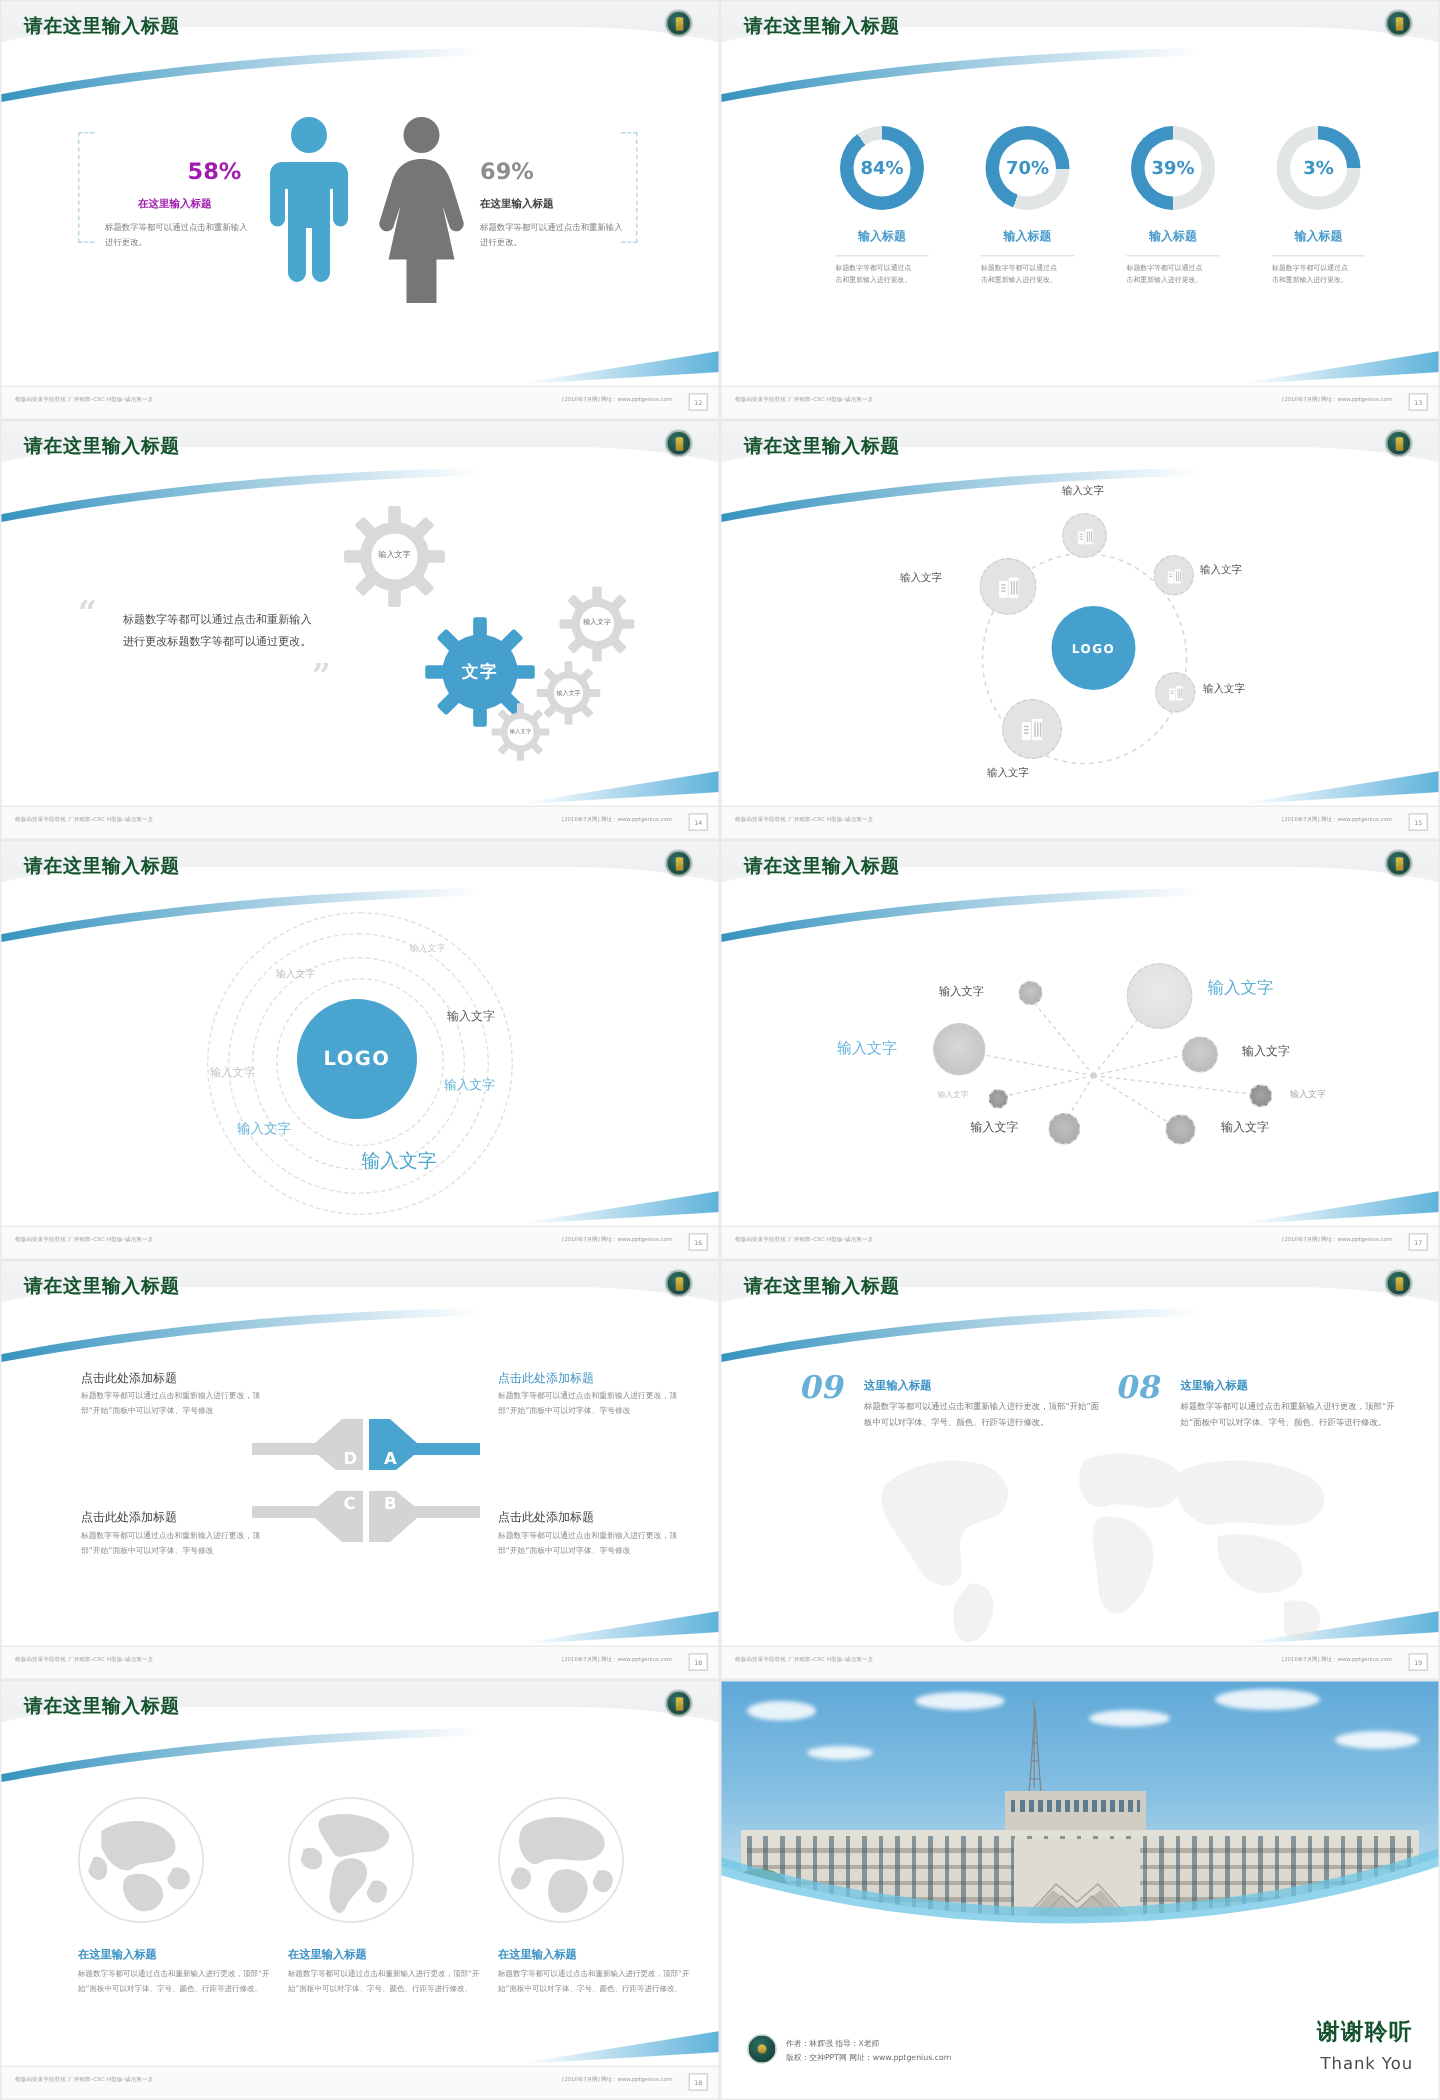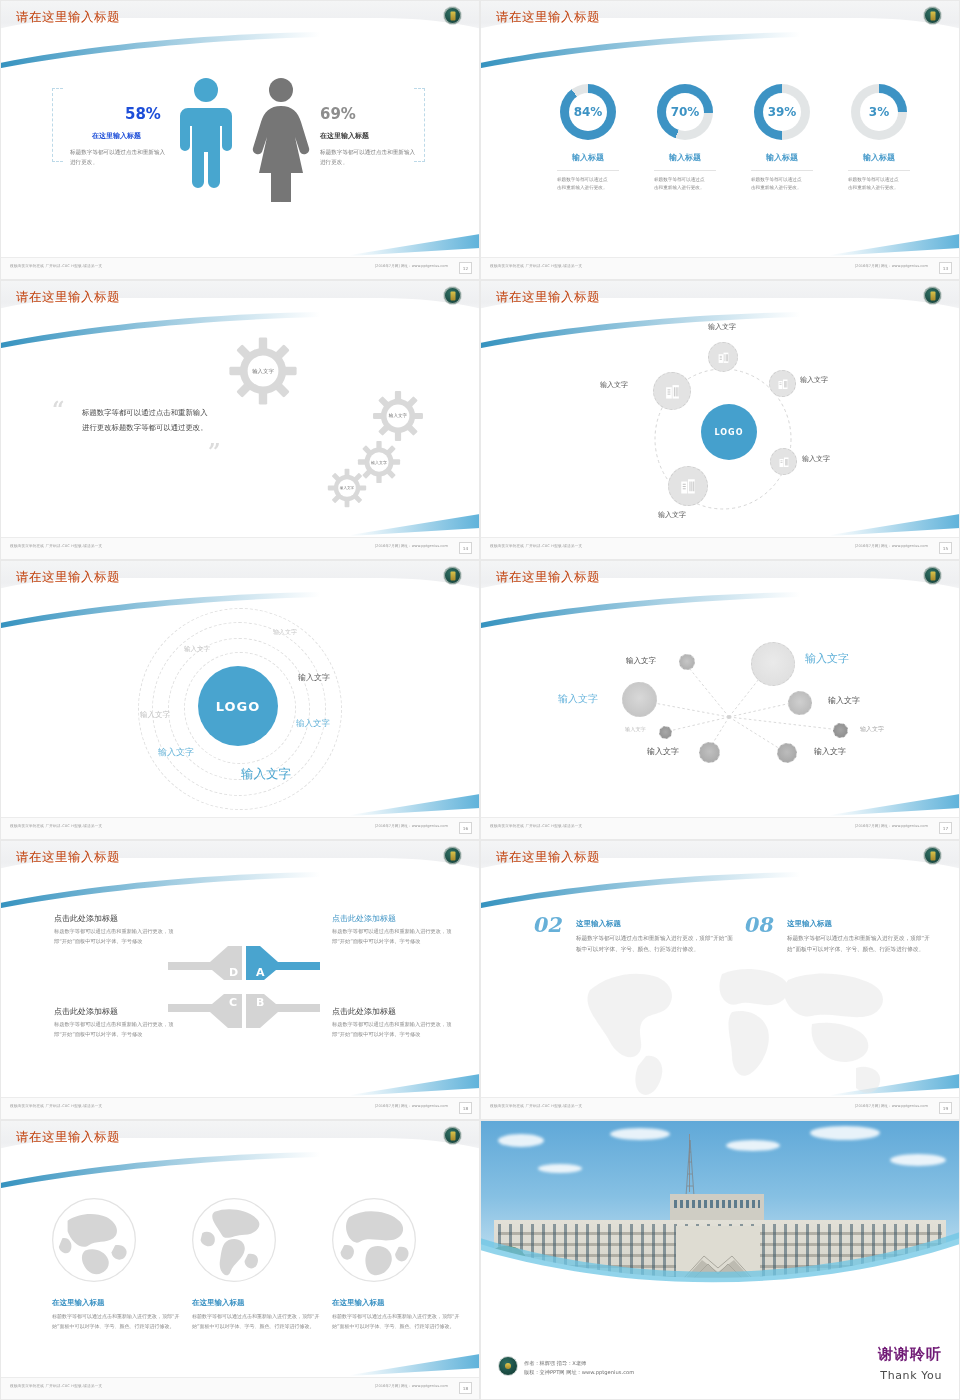--- a/index.html
+++ b/index.html
@@ -5,37 +5,37 @@
   html,body{margin:0;padding:0;background:#ffffff;}
   body{width:960px;height:1400px;font-family:"DejaVu Sans","Liberation Sans",sans-serif;overflow:hidden;}
   .grid{display:grid;grid-template-columns:480px 480px;grid-template-rows:repeat(5,280px);width:960px;height:1400px;}
   .slide{position:relative;width:480px;height:280px;background:#ffffff;overflow:hidden;box-sizing:border-box;}
   
   .slide::after{content:"";position:absolute;inset:0;border:1px solid #e9e9e9;pointer-events:none;}
   
   .hdr{position:absolute;left:0;top:0;width:480px;height:40px;}
   .hdr-bg{position:absolute;left:0;top:0;width:480px;height:38px;background:linear-gradient(180deg,#f4f5f6 0%,#eeeff1 60%,#fbfbfc 100%);}
   .hdr-curve{position:absolute;left:-40px;top:18px;width:560px;height:70px;background:#ffffff;border-radius:50%/100%;}
-  .title{position:absolute;left:16px;top:9px;font-size:12.5px;color:#c2410c;letter-spacing:.5px;font-weight:400;z-index:5;}
+  .title{position:absolute;left:16px;top:9px;font-size:12.5px;color:#14532d;letter-spacing:.5px;font-weight:700;z-index:5;}
   .badge{position:absolute;right:18px;top:6px;width:17px;height:17px;border-radius:50%;
          background:radial-gradient(circle at 40% 35%,#2f6f63 0%,#1d4f46 55%,#123a33 100%);
          border:1.4px solid #cfd6d4;box-shadow:0 0 0 1px #9fb0ab inset;z-index:6;}
   .badge i{position:absolute;left:50%;top:50%;transform:translate(-50%,-50%);width:5px;height:9px;border-radius:1px;
            background:linear-gradient(180deg,#d8c24a,#a8892a);display:block;}
   
   .sw-top{position:absolute;left:-10px;top:32px;width:330px;height:38px;overflow:hidden;}
   .sw-top svg{display:block;}
   .sw-bot{position:absolute;right:0;bottom:24px;width:130px;height:22px;overflow:hidden;}
   
   .ftr{position:absolute;left:0;bottom:0;width:480px;height:22px;background:#fafafa;border-top:1px solid #ececec;}
   .ftr-l{position:absolute;left:10px;top:6px;font-size:3.6px;color:#9a9a9a;letter-spacing:.2px;white-space:nowrap;}
   .ftr-r{position:absolute;right:32px;top:6px;font-size:3.6px;color:#9a9a9a;white-space:nowrap;}
   .pg{position:absolute;right:8px;top:4px;min-width:11px;height:10px;border:1px solid #d5d5d5;font-size:4.2px;color:#8b8b8b;
       display:flex;align-items:center;justify-content:center;background:#fff;}
-  .blue{color:#1d4ed8;}
+  .blue{color:#a21caf;}
   .grey{color:#8d8d8d;}
   .body-text{font-size:5.6px;line-height:1.75;color:#7d7d7d;}
   
   .person{position:absolute;}
   .ppl-pct{position:absolute;font-size:15px;font-weight:700;}
   .ppl-sub{position:absolute;font-size:7px;font-weight:700;}
   .dashbox{position:absolute;border:1px dashed #bcd9e8;}
   
   .donut{position:absolute;width:56px;height:56px;}
   .donut .ring{position:absolute;inset:0;border-radius:50%;}
@@ -68,21 +68,21 @@
   
   .glb-h{position:absolute;font-size:7.5px;font-weight:700;color:#3d93c4;}
   .glb-b{position:absolute;width:132px;font-size:5px;line-height:1.9;color:#8a8a8a;}
   
   .final{background:#fff;}
   .photo{position:absolute;left:0;top:0;width:480px;height:170px;overflow:hidden;}
   .sky{position:absolute;inset:0;background:linear-gradient(180deg,#5fa8d8 0%,#86c0e3 45%,#b9dbee 78%,#cfe6f3 100%);}
   .cloud{position:absolute;background:#fff;border-radius:50%;opacity:.85;filter:blur(1.4px);}
   .bldg-main{position:absolute;background:#d9d7cf;}
   .mast{position:absolute;background:#8a8f93;}
-  .thank-cn{position:absolute;right:18px;bottom:36px;font-size:15px;font-weight:700;color:#701a75;letter-spacing:1px;}
+  .thank-cn{position:absolute;right:18px;bottom:36px;font-size:15px;font-weight:700;color:#14532d;letter-spacing:1px;}
   .thank-en{position:absolute;right:18px;bottom:18px;font-size:11px;color:#4a4a4a;letter-spacing:.6px;}
   .cred{position:absolute;left:44px;bottom:22px;font-size:5.2px;line-height:1.85;color:#6d6d6d;white-space:nowrap;}
   .cred-badge{position:absolute;left:18px;bottom:24px;width:18px;height:18px;border-radius:50%;
        background:radial-gradient(circle at 40% 35%,#2f6f63 0%,#1d4f46 55%,#123a33 100%);border:1.4px solid #cfd6d4;}
   .cred-badge i{position:absolute;left:50%;top:50%;transform:translate(-50%,-50%);width:6px;height:6px;border-radius:50%;
        background:linear-gradient(180deg,#e0c84f,#a8892a);display:block;}
 </style>
 </head>
 <body>
 
@@ -224,20 +224,38 @@
         </svg>
       </div>
     <div class="sw-bot"><svg width="130" height="22" viewBox="0 0 130 22">
           <path d="M0,21 L130,0 L130,14 L0,22 Z" fill="url(#g2)"></path>
         </svg></div>
 
     <div class="qmark" style="left:52px;top:116px;">“</div>
     <div class="qmark" style="left:208px;top:158px;">”</div>
     <div style="position:absolute;left:82px;top:125px;width:128px;font-size:7.4px;line-height:2.05;color:#4a4a4a;">标题数字等都可以通过点击和重新输入进行更改标题数字等都可以通过更改。</div>
 
+    <div class="gear" style="left:282px;top:130px;width:76px;height:76px;">
+      <svg width="76" height="76" viewBox="0 0 100 100">
+          <g fill="#45a0cd">
+            <circle cx="50" cy="50" r="33"></circle>
+            <g>
+        <rect x="44" y="2" width="12" height="18" rx="2"></rect>
+              <rect x="44" y="80" width="12" height="18" rx="2"></rect>
+        <rect x="2" y="44" width="18" height="12" rx="2"></rect>
+              <rect x="80" y="44" width="18" height="12" rx="2"></rect>
+        <rect x="44" y="2" width="12" height="18" rx="2" transform="rotate(45 50 50)"></rect>
+        <rect x="44" y="80" width="12" height="18" rx="2" transform="rotate(45 50 50)"></rect>
+        <rect x="2" y="44" width="18" height="12" rx="2" transform="rotate(45 50 50)"></rect>
+        <rect x="80" y="44" width="18" height="12" rx="2" transform="rotate(45 50 50)"></rect>
+      </g>
+          </g>
+        </svg>
+      <div class="gear-lbl" style="color:#fff;font-size:11px;font-weight:700;letter-spacing:1px;">文字</div>
+    </div>
 
     <div class="gear" style="left:228px;top:336px;width:0;height:0;"></div>
 
     <div class="gear" style="left:228px;top:56px;width:70px;height:70px;">
       <svg width="70" height="70" viewBox="0 0 100 100">
           <g fill="#d9d9d9">
             <circle cx="50" cy="50" r="33"></circle>
         <rect x="44" y="2" width="12" height="18" rx="2"></rect>
             <rect x="44" y="80" width="12" height="18" rx="2"></rect>
         <rect x="2" y="44" width="18" height="12" rx="2"></rect>
@@ -599,21 +617,21 @@
         <path d="M18,40 C34,26 60,20 82,26 C96,30 104,42 98,54 C92,66 76,62 70,72 C64,84 74,96 66,104 C58,112 44,104 38,92 C30,76 8,56 18,40 Z"></path>
         <path d="M74,106 C84,104 92,112 90,124 C88,138 78,148 70,144 C62,140 62,126 66,116 Z"></path>
         <path d="M150,24 C168,16 196,18 210,28 C222,36 216,50 204,54 C190,58 178,50 166,54 C154,58 142,44 150,24 Z"></path>
         <path d="M160,62 C176,58 192,66 196,80 C200,96 190,116 178,124 C168,130 160,120 160,106 C160,92 152,72 160,62 Z"></path>
         <path d="M216,30 C240,20 276,22 300,34 C318,44 312,62 296,66 C280,70 258,62 240,66 C222,70 204,46 216,30 Z"></path>
         <path d="M240,74 C260,70 286,76 294,88 C302,102 288,112 272,112 C256,112 236,98 240,74 Z"></path>
         <path d="M284,118 C296,114 310,120 308,132 C306,144 292,146 284,138 Z"></path>
       </g>
     </svg>
 
-    <div class="bignum" style="left:54px;top:72px;">02</div>
+    <div class="bignum" style="left:54px;top:72px;">09</div>
     <div class="num-h" style="left:96px;top:79px;">这里输入标题</div>
     <div class="num-b" style="left:96px;top:93px;">标题数字等都可以通过点击和重新输入进行更改，顶部“开始”面板中可以对字体、字号、颜色、行距等进行修改。</div>
 
     <div class="bignum" style="left:265px;top:72px;">08</div>
     <div class="num-h" style="left:307px;top:79px;">这里输入标题</div>
     <div class="num-b" style="left:307px;top:93px;width:148px;">标题数字等都可以通过点击和重新输入进行更改，顶部“开始”面板中可以对字体、字号、颜色、行距等进行修改。</div>
 
     <div class="ftr">
       <div class="ftr-l">模版由技采学院在线   厂开细部-CXC H型版-诚活第一支</div>
       <div class="ftr-r">[2016年7月网]   网址：www.pptgenius.com</div>

